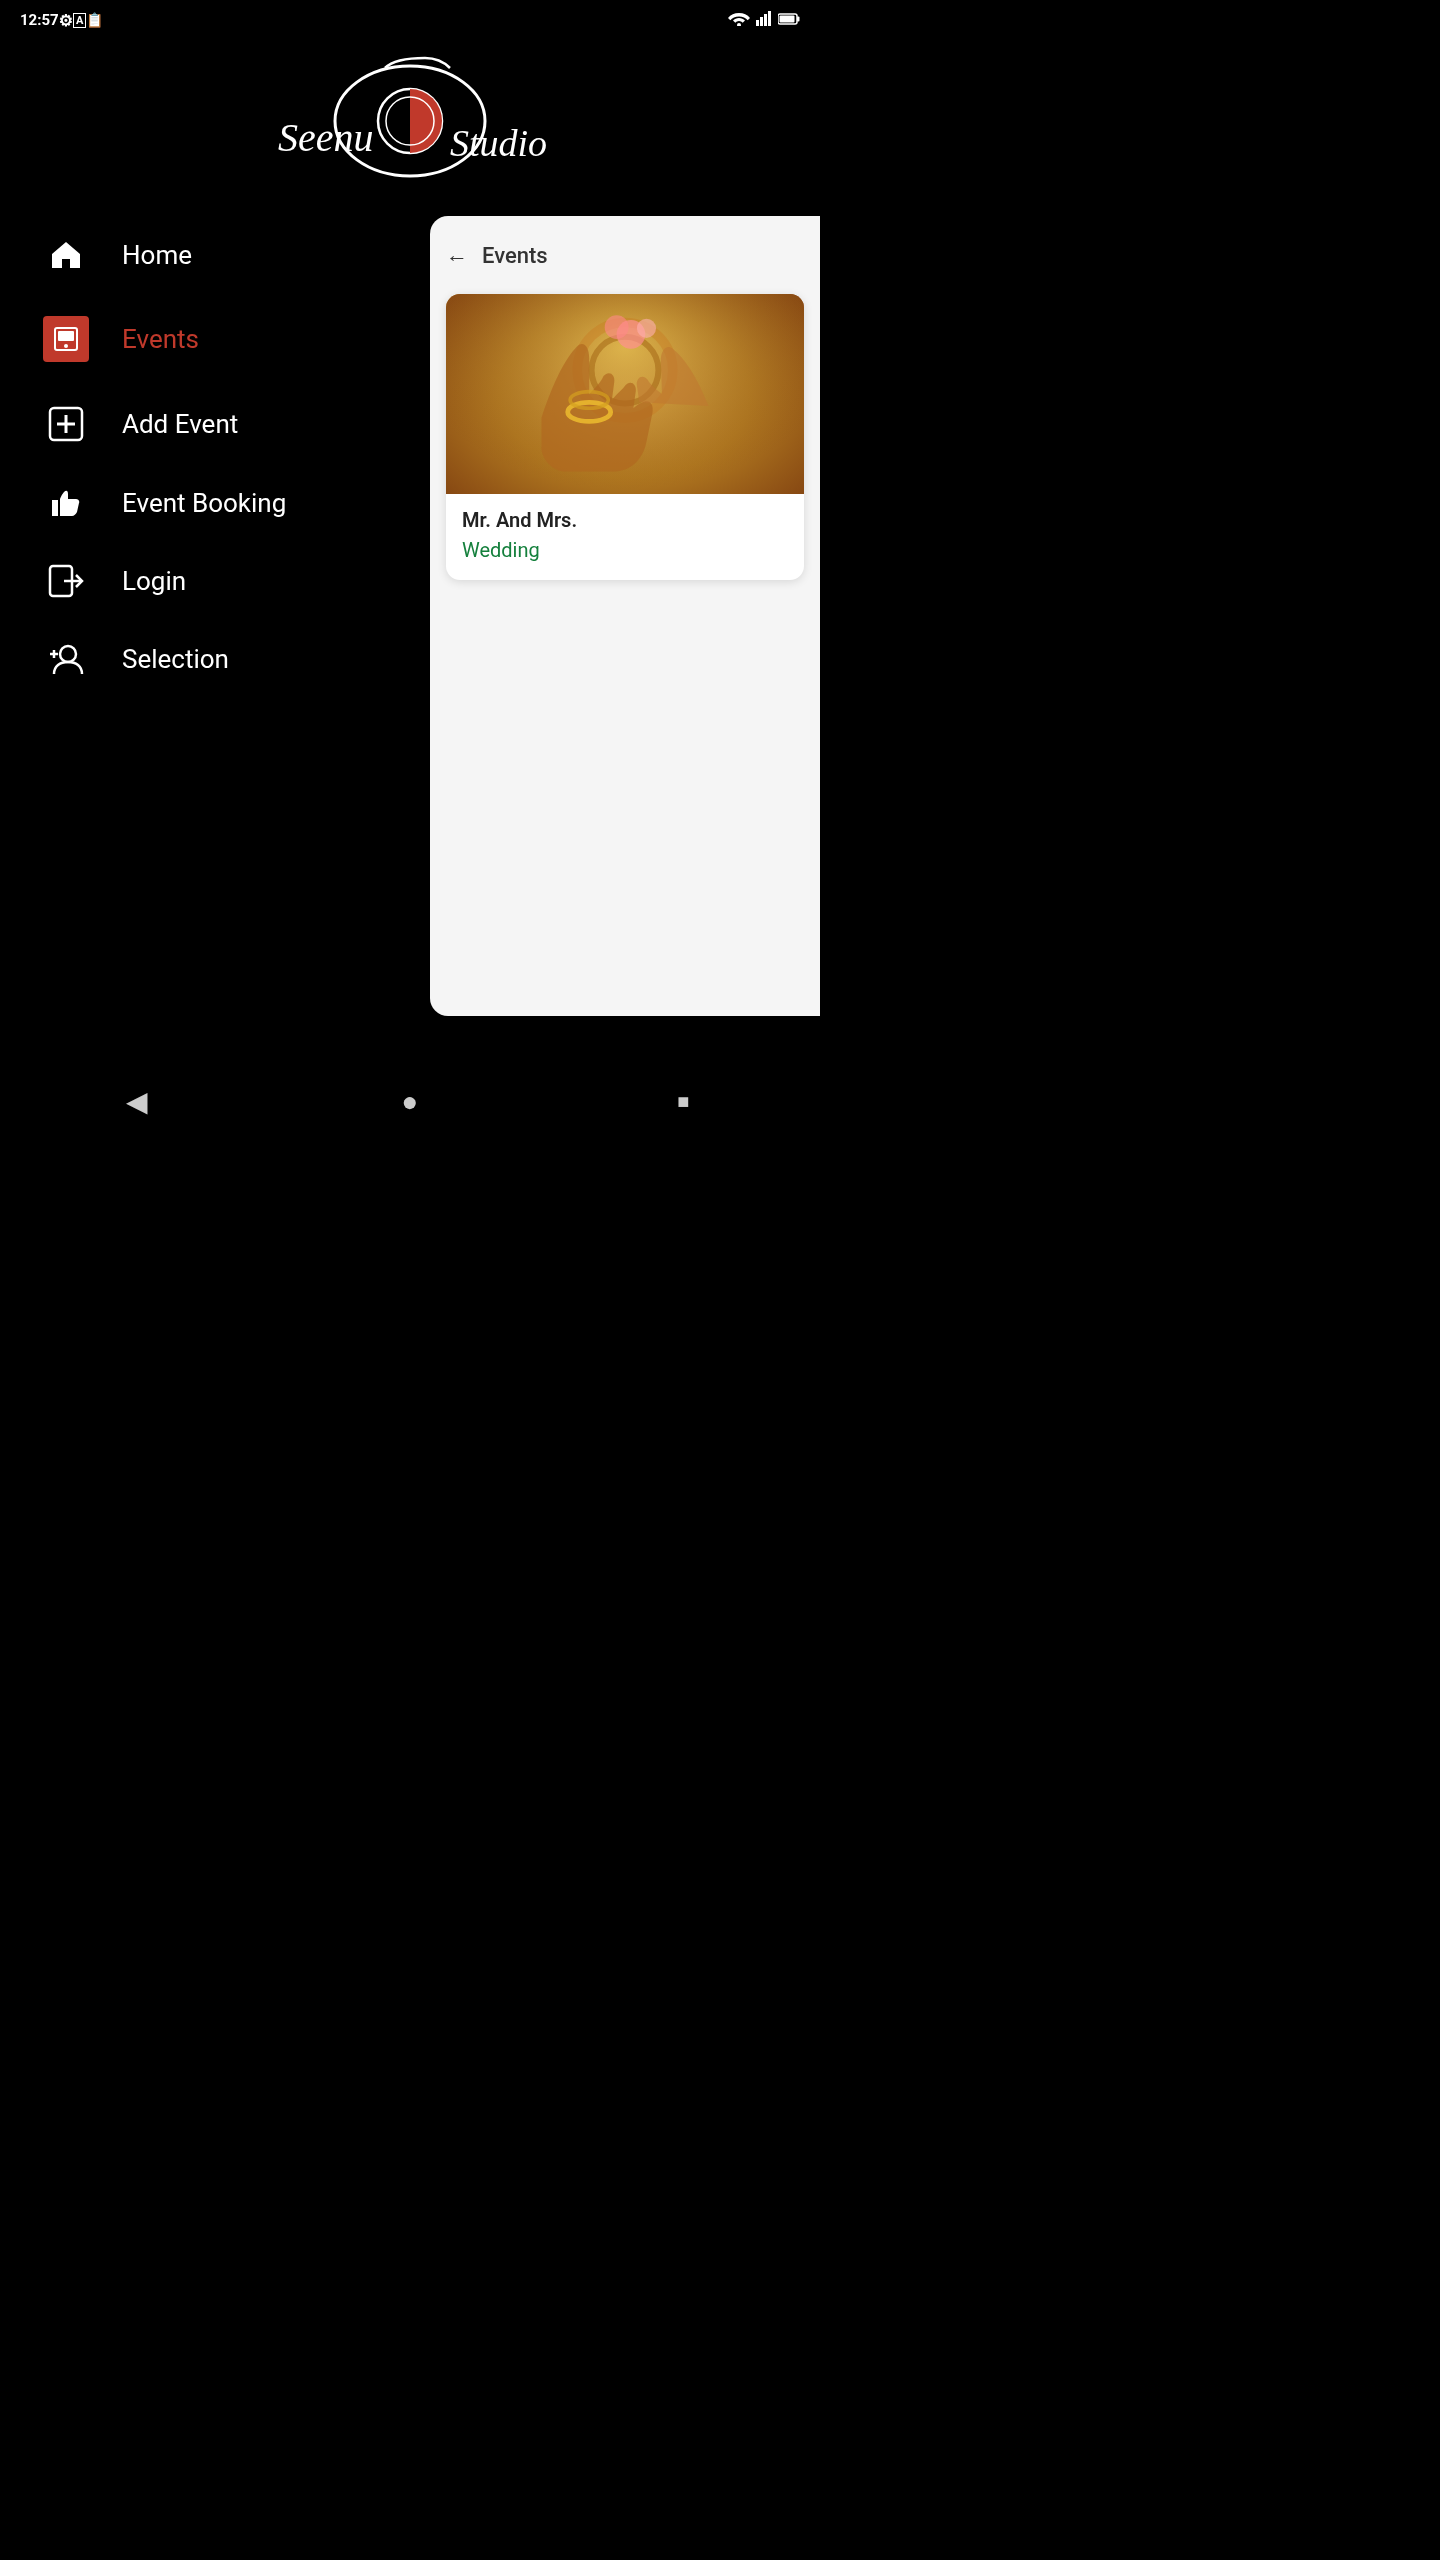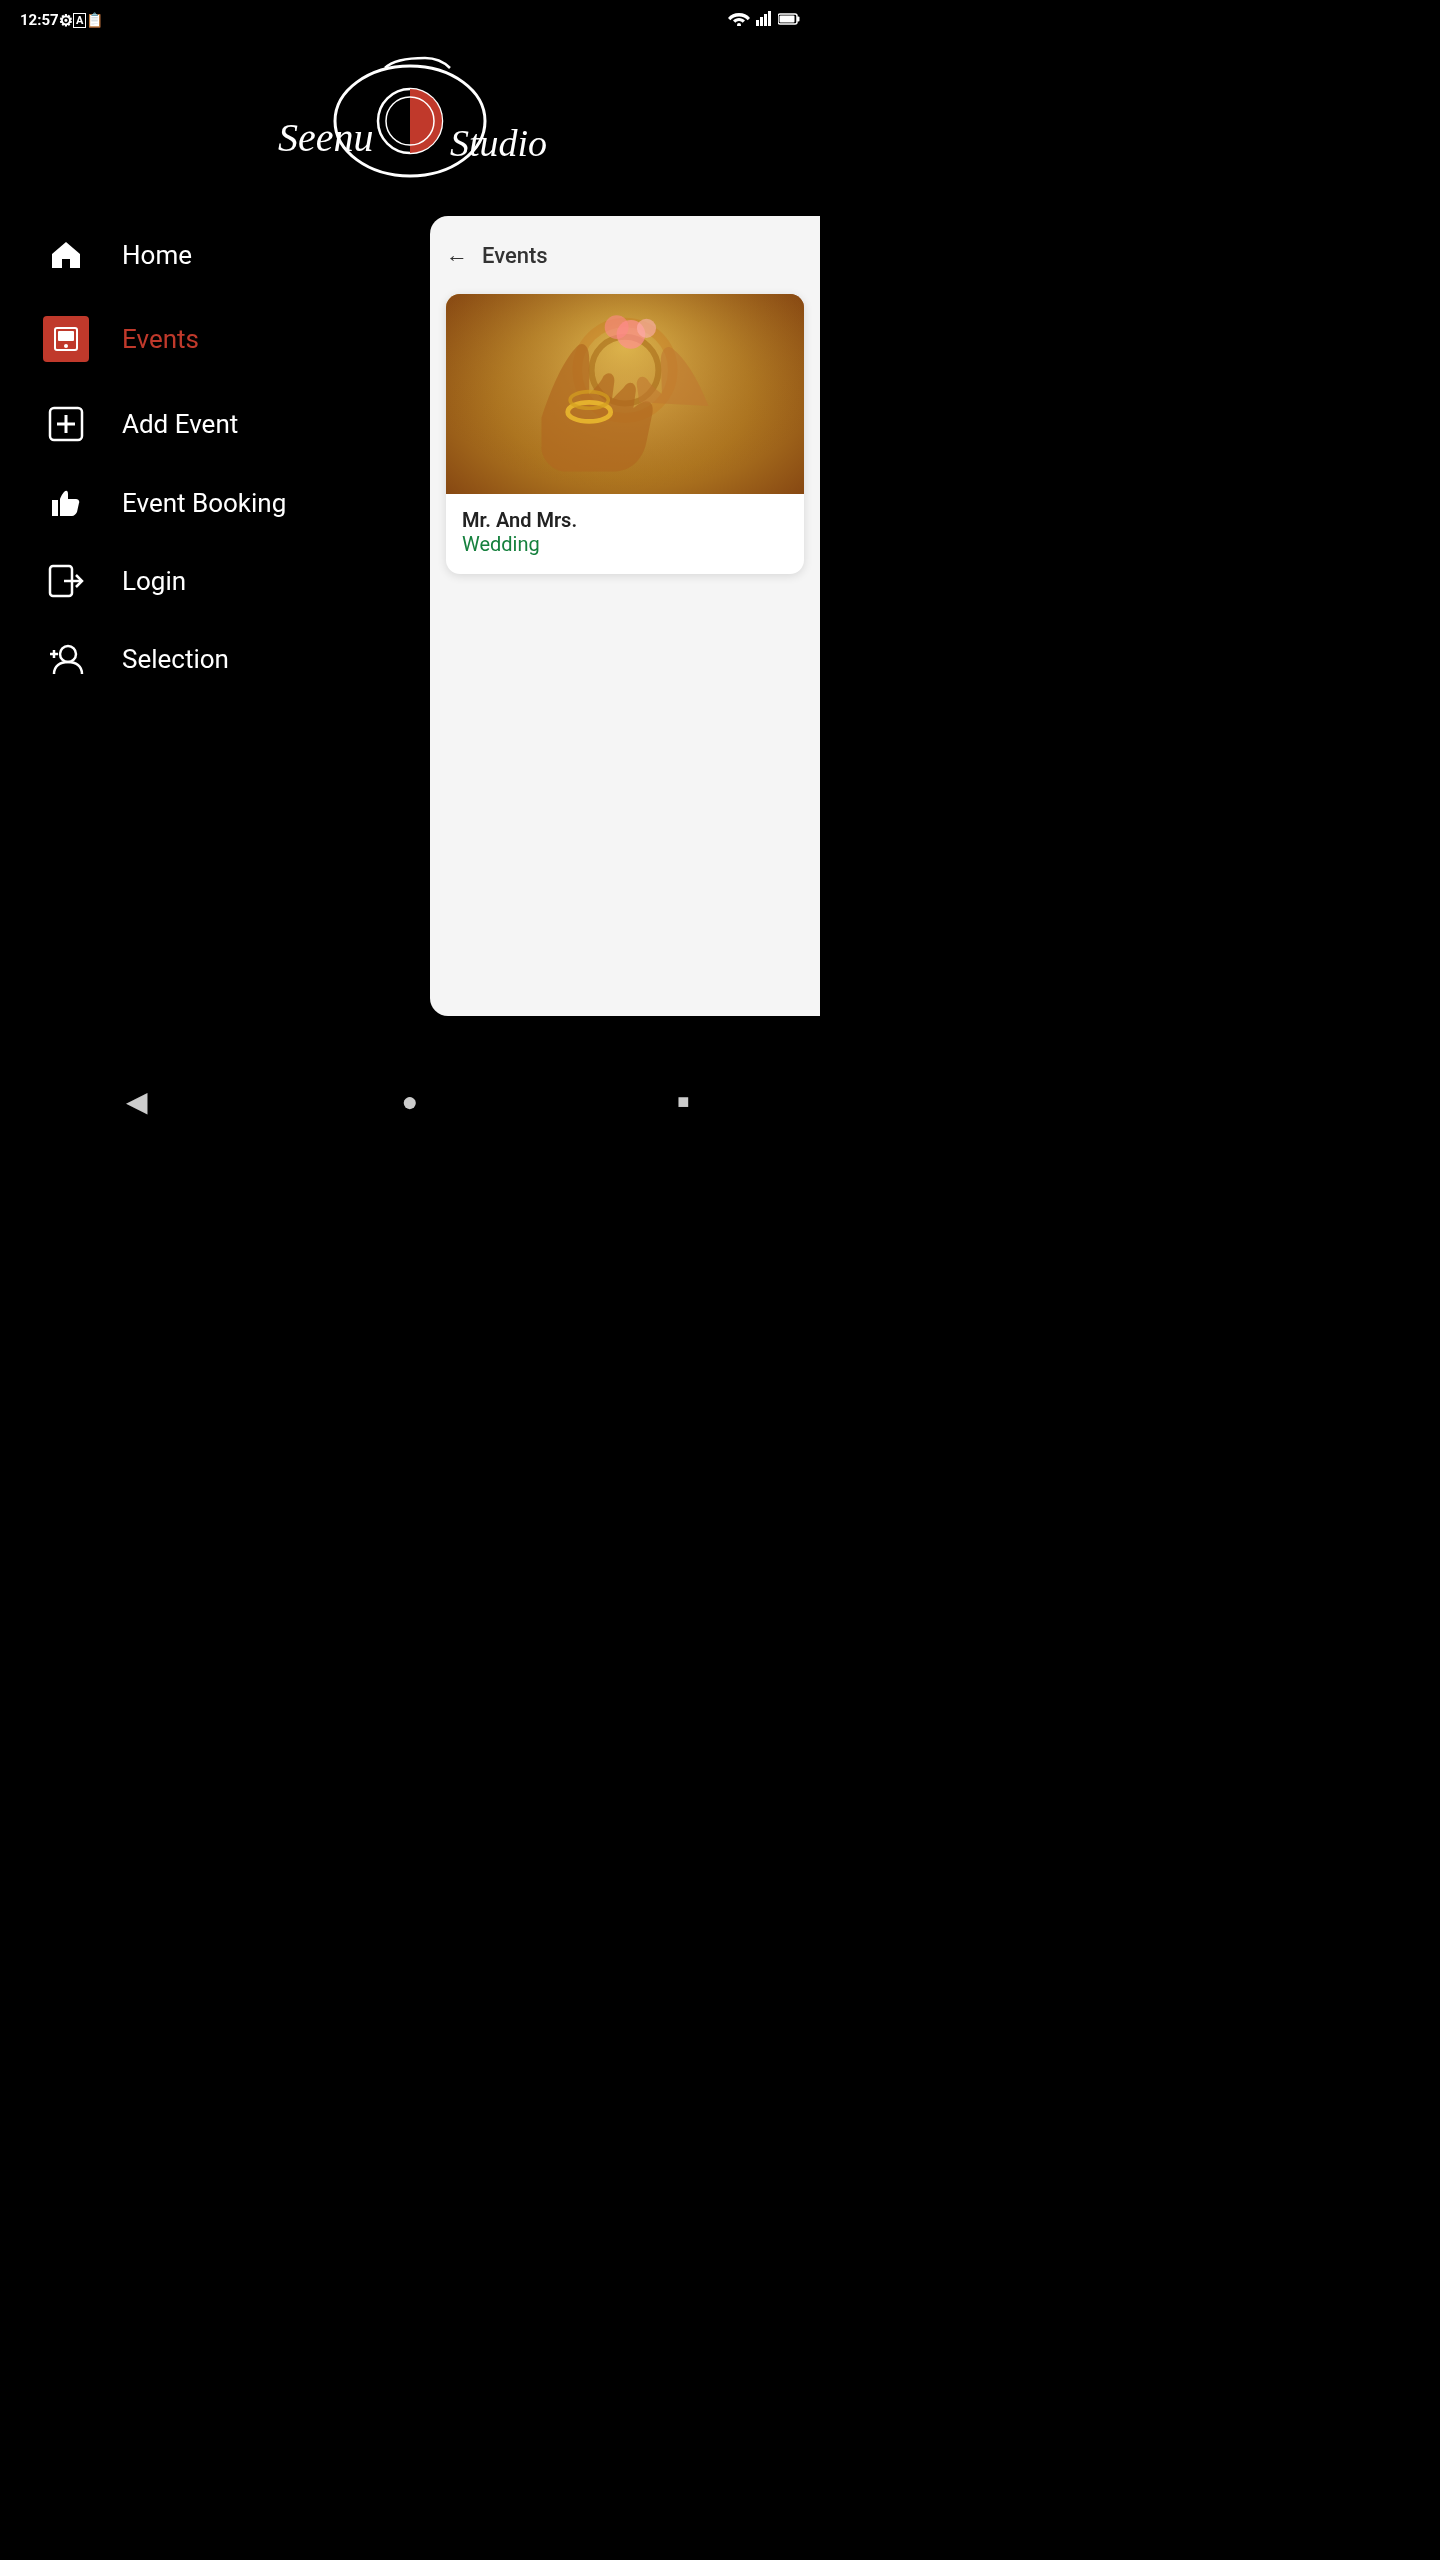--- a/index.html
+++ b/index.html
@@ -135,20 +135,21 @@
       position: relative;
     }
 
     .event-card-body {
       padding: 14px 16px 18px 16px;
     }
     .event-name {
       font-size: 20px;
       font-weight: 600;
       color: #222;
+      margin-bottom: 6px;
     }
     .event-type {
       font-size: 20px;
       color: #15803d;
     }
 
     
     .bottom-nav {
       display: flex;
       justify-content: space-around;

